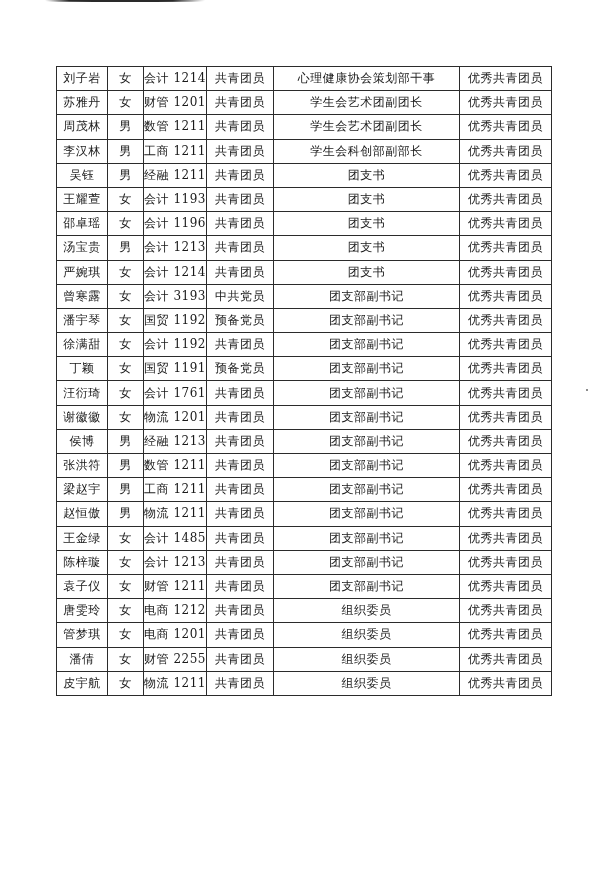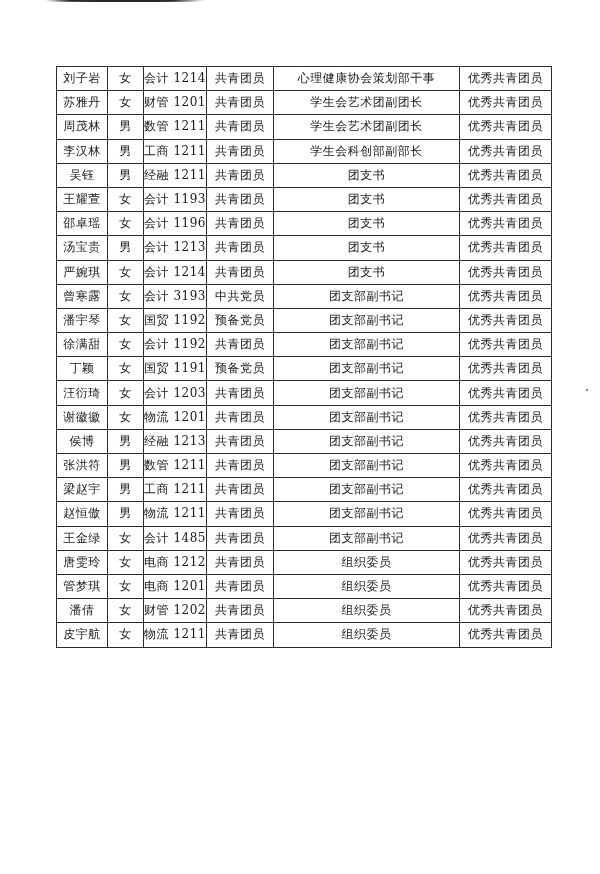--- a/index.html
+++ b/index.html
@@ -174,21 +174,21 @@
         <td>丁颖</td>
         <td>女</td>
         <td class="num-class">国贸 1191</td>
         <td>预备党员</td>
         <td>团支部副书记</td>
         <td>优秀共青团员</td>
       </tr>
       <tr>
         <td>汪衍琦</td>
         <td>女</td>
-        <td class="num-class">会计 1203</td>
+        <td class="num-class">会计 1761</td>
         <td>共青团员</td>
         <td>团支部副书记</td>
         <td>优秀共青团员</td>
       </tr>
       <tr>
         <td>谢徽徽</td>
         <td>女</td>
         <td class="num-class">物流 1201</td>
         <td>共青团员</td>
         <td>团支部副书记</td>
@@ -228,39 +228,55 @@
       </tr>
       <tr>
         <td>王金绿</td>
         <td>女</td>
         <td class="num-class">会计 1485</td>
         <td>共青团员</td>
         <td>团支部副书记</td>
         <td>优秀共青团员</td>
       </tr>
       <tr>
+        <td>陈梓璇</td>
+        <td>女</td>
+        <td class="num-class">会计 1213</td>
+        <td>共青团员</td>
+        <td>团支部副书记</td>
+        <td>优秀共青团员</td>
+      </tr>
+      <tr>
+        <td>袁子仪</td>
+        <td>女</td>
+        <td class="num-class">财管 1211</td>
+        <td>共青团员</td>
+        <td>团支部副书记</td>
+        <td>优秀共青团员</td>
+      </tr>
+      <tr>
         <td>唐雯玲</td>
         <td>女</td>
         <td class="num-class">电商 1212</td>
         <td>共青团员</td>
         <td>组织委员</td>
         <td>优秀共青团员</td>
       </tr>
       <tr>
         <td>管梦琪</td>
         <td>女</td>
         <td class="num-class">电商 1201</td>
         <td>共青团员</td>
         <td>组织委员</td>
         <td>优秀共青团员</td>
       </tr>
       <tr>
         <td>潘倩</td>
         <td>女</td>
-        <td class="num-class">财管 1202</td>
+        <td class="num-class">财管 2255</td>
         <td>共青团员</td>
         <td>组织委员</td>
         <td>优秀共青团员</td>
       </tr>
       <tr>
         <td>皮宇航</td>
         <td>女</td>
         <td class="num-class">物流 1211</td>
         <td>共青团员</td>
         <td>组织委员</td>

